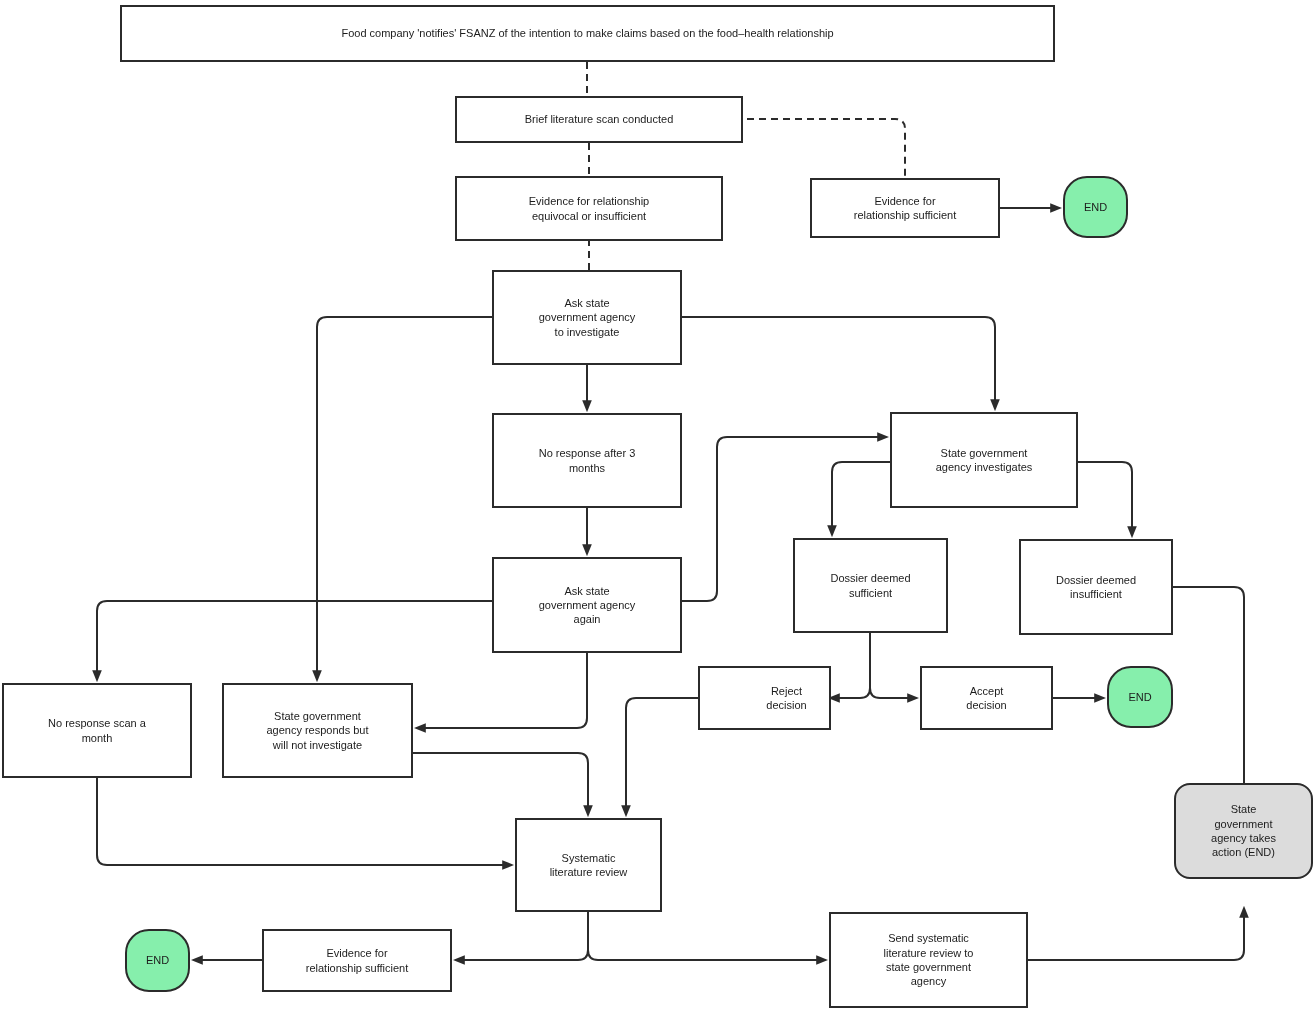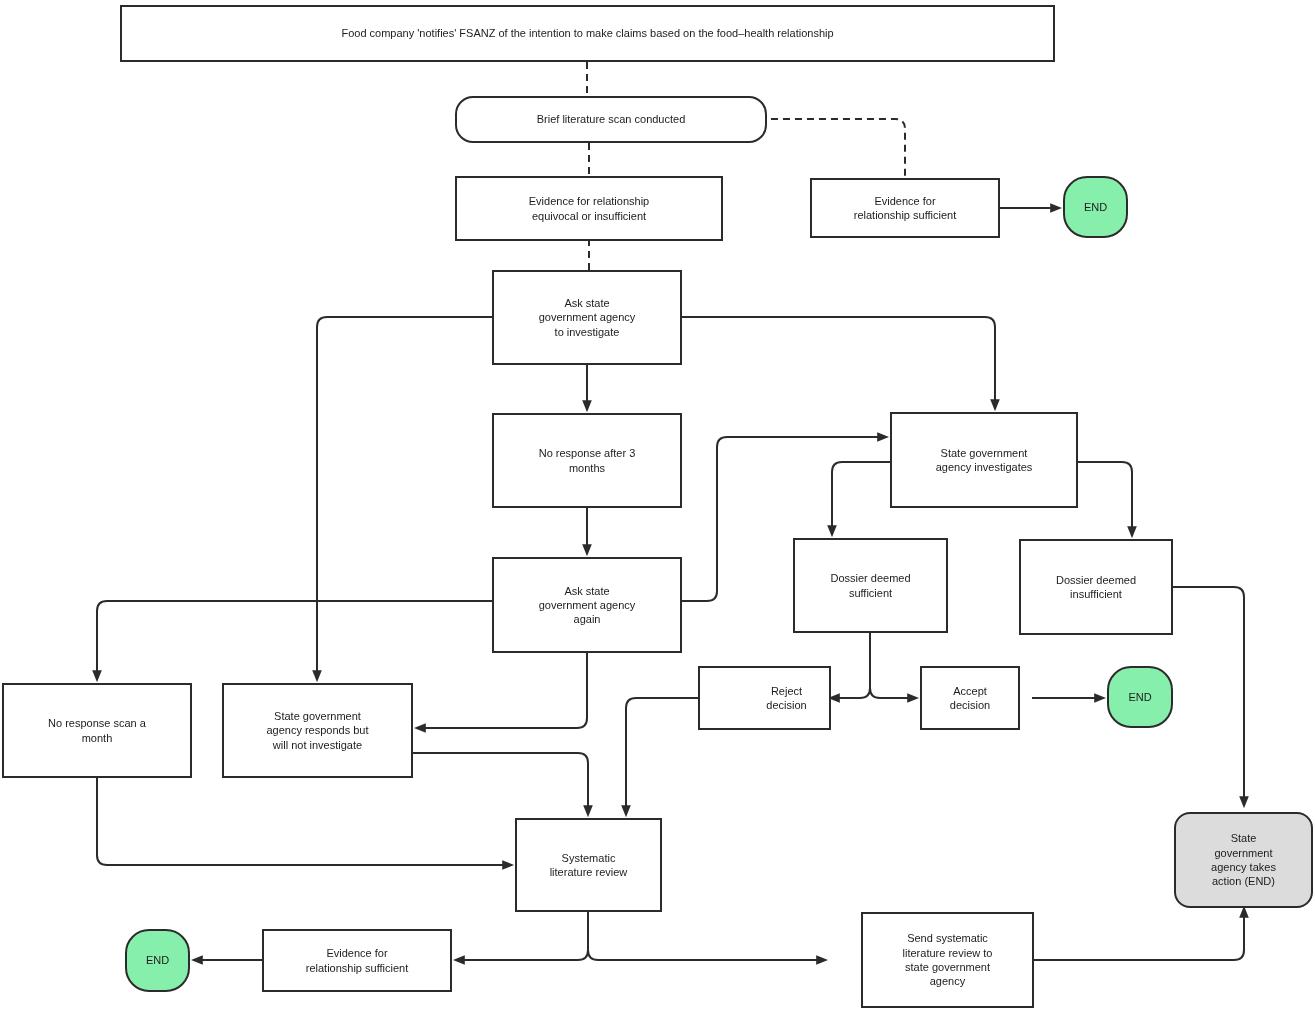--- a/index.html
+++ b/index.html
@@ -64,21 +64,21 @@
       <path marker-end="url(#arrow)" d="M97 778 V855 Q97 865 107 865 H504"></path>
       <path marker-end="url(#arrow)" d="M588 912 V950 Q588 960 578 960 H463"></path>
       <path marker-end="url(#arrow)" d="M588 912 V950 Q588 960 598 960 H818"></path>
       <path marker-end="url(#arrow)" d="M262 960 H201"></path>
       <path marker-end="url(#arrow)" d="M1020 960 H1234 Q1244 960 1244 950 V916"></path>
     </g>
   </svg>
 
   <div class="node" style="left:120px;top:5px;width:935px;height:57px;">Food company 'notifies' FSANZ of the intention to make claims based on the food–health relationship</div>
 
-  <div class="node" style="left:455px;top:96px;width:312px;height:47px;border-radius:18px;">Brief literature scan conducted</div>
+  <div class="node" style="left:455px;top:96px;width:288px;height:47px;">Brief literature scan conducted</div>
 
   <div class="node" style="left:455px;top:176px;width:268px;height:65px;">Evidence for relationship
 equivocal or insufficient</div>
 
   <div class="node" style="left:810px;top:178px;width:190px;height:60px;">Evidence for
 relationship sufficient</div>
 
   <div class="node terminal" style="left:1063px;top:176px;width:65px;height:62px;">END</div>
 
   <div class="node" style="left:492px;top:270px;width:190px;height:95px;">Ask state
@@ -104,36 +104,36 @@
   <div class="node" style="left:2px;top:683px;width:190px;height:95px;">No response scan a
 month</div>
 
   <div class="node" style="left:222px;top:683px;width:191px;height:95px;">State government
 agency responds but
 will not investigate</div>
 
   <div class="node" style="left:698px;top:666px;width:133px;height:64px;padding-left:48px;">Reject
 decision</div>
 
-  <div class="node" style="left:920px;top:666px;width:100px;height:64px;">Accept
+  <div class="node" style="left:920px;top:666px;width:133px;height:64px;">Accept
 decision</div>
 
   <div class="node terminal" style="left:1107px;top:666px;width:66px;height:62px;">END</div>
 
   <div class="node" style="left:515px;top:818px;width:147px;height:94px;">Systematic
 literature review</div>
 
-  <div class="node terminal terminal-lg" style="left:1174px;top:812px;width:139px;height:96px;">State
+  <div class="node terminal terminal-lg" style="left:1174px;top:783px;width:139px;height:96px;">State
 government
 agency takes
 action (END)</div>
 
   <div class="node" style="left:262px;top:929px;width:190px;height:63px;">Evidence for
 relationship sufficient</div>
 
   <div class="node terminal" style="left:125px;top:929px;width:65px;height:63px;">END</div>
 
-  <div class="node" style="left:861px;top:912px;width:173px;height:96px;">Send systematic
+  <div class="node" style="left:829px;top:912px;width:199px;height:96px;">Send systematic
 literature review to
 state government
 agency</div>
 
 </div>
 
 </body></html>

